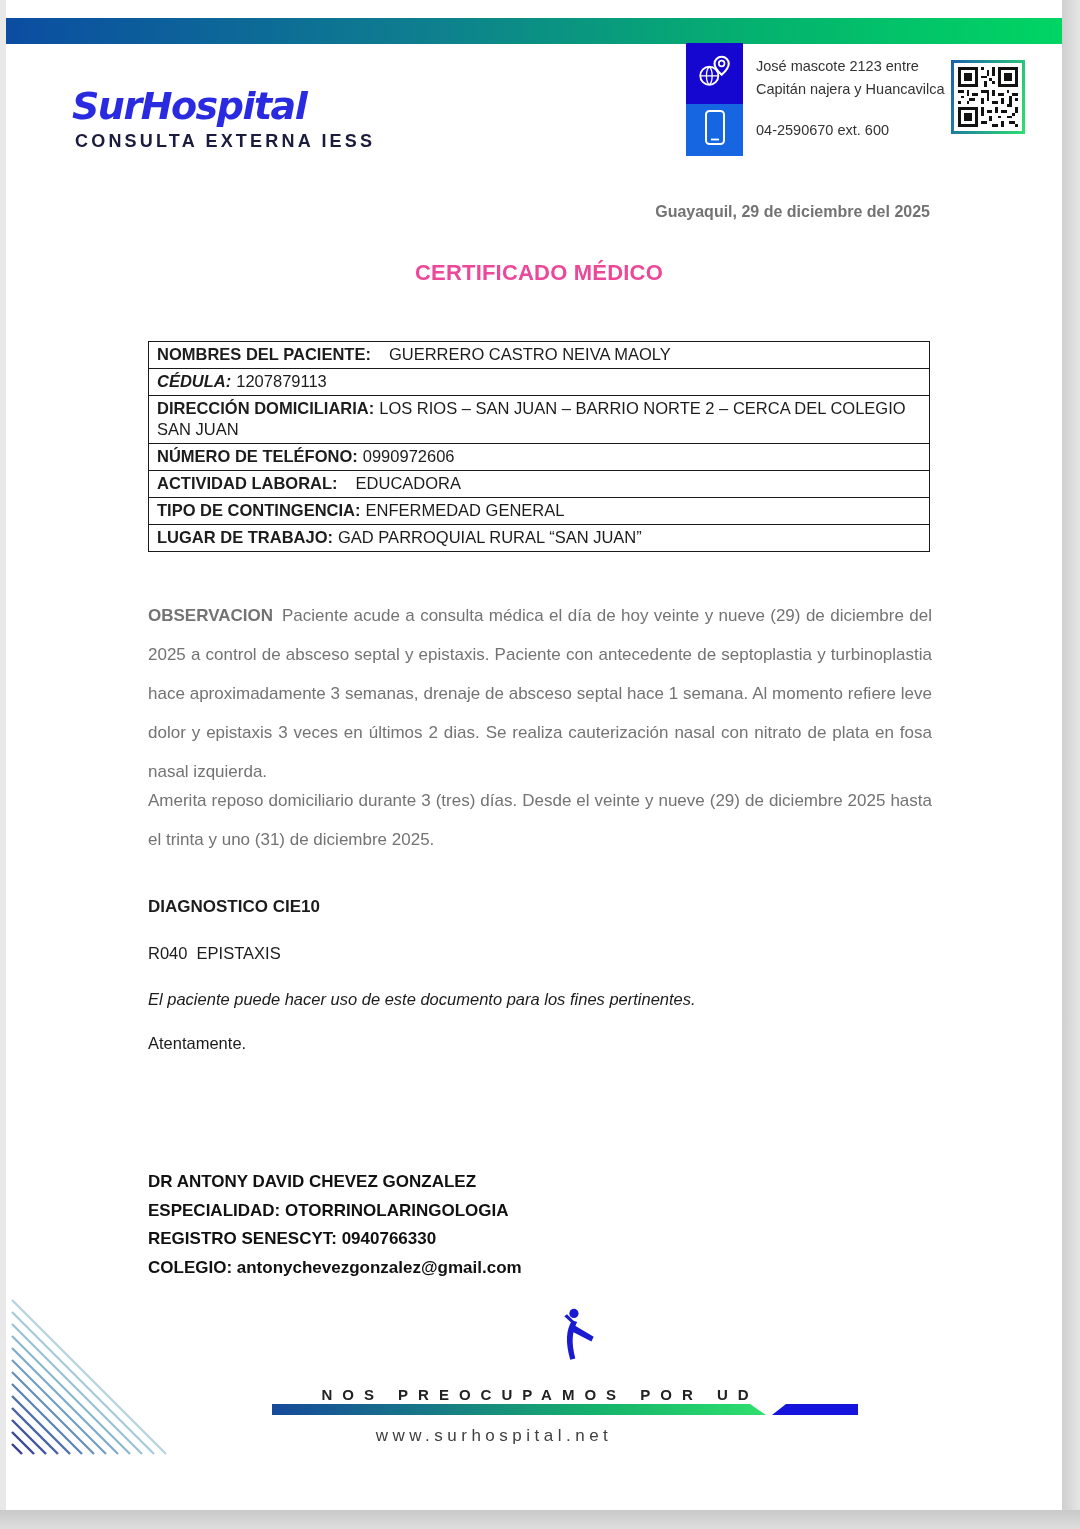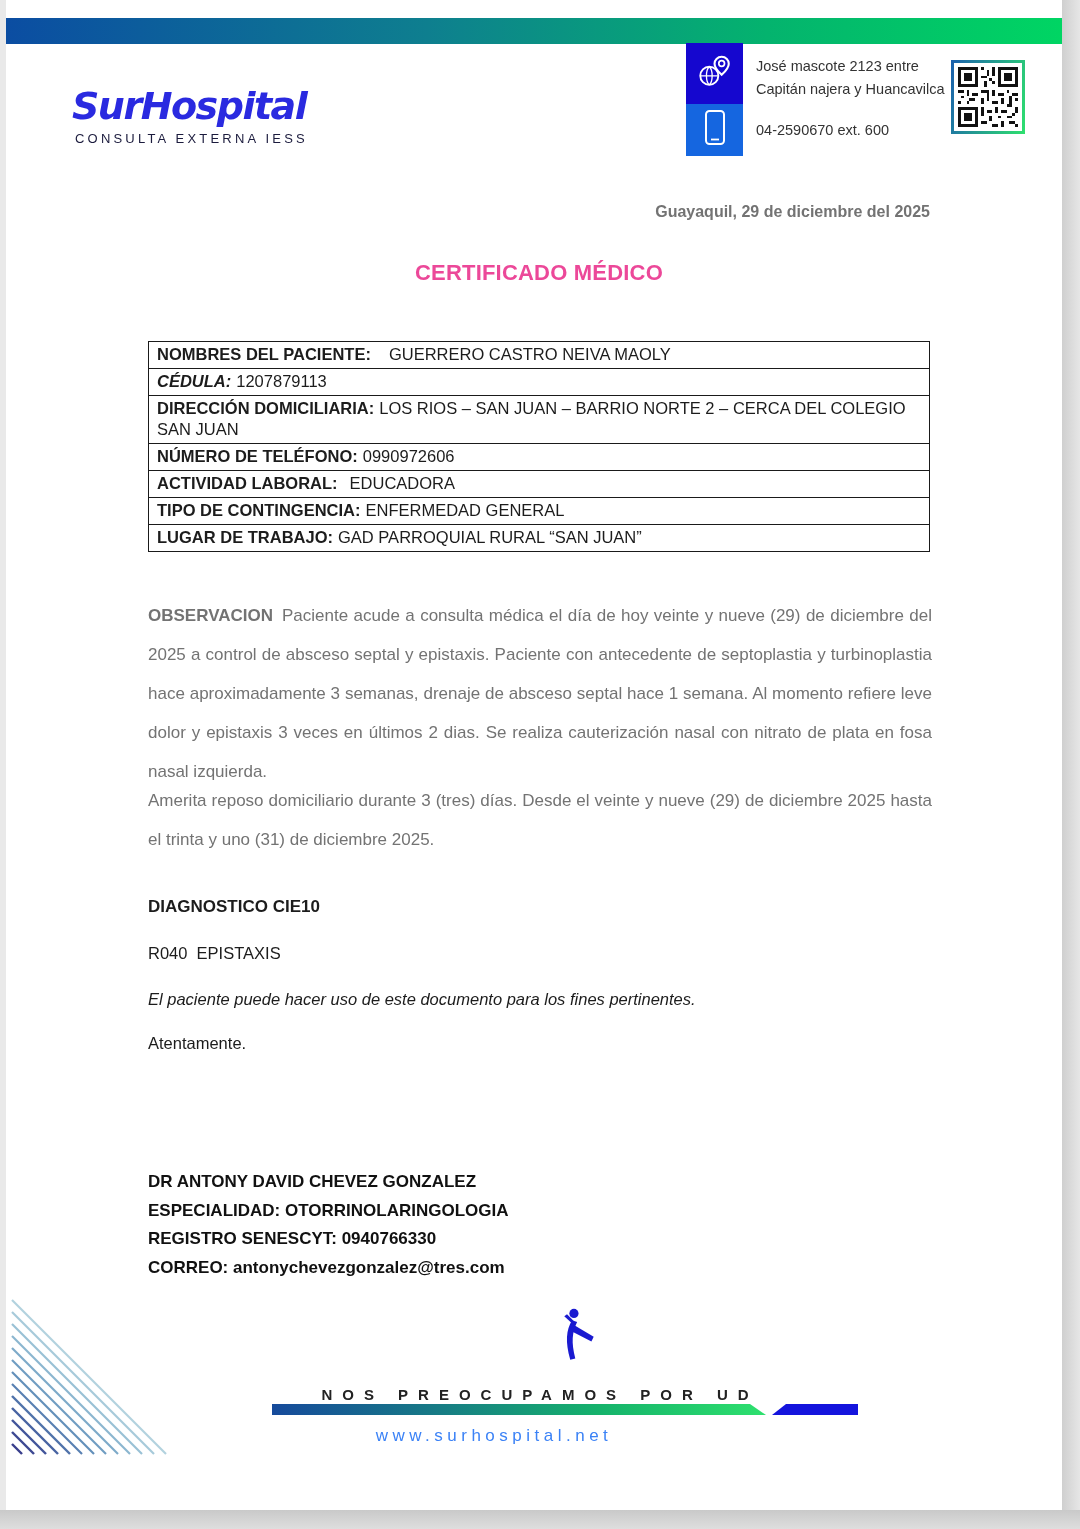--- a/index.html
+++ b/index.html
@@ -16,21 +16,21 @@
   .edge-bottom{left:0;top:1510px;width:1080px;height:19px;background:linear-gradient(180deg,#c9c9c9,#dedede);}
   .edge-left{left:0;top:0;width:6px;height:1529px;background:#e9e9e9;}
 
   
   .topbar{left:6px;top:18px;width:1056px;height:26px;
     background:linear-gradient(90deg,#0b4da2 0%,#0e7f8f 40%,#04b36e 72%,#00d563 100%);}
 
   
   .logo-text{left:72px;top:84px;font-size:38px;font-weight:bold;font-style:italic;
     color:#2a2ae0;letter-spacing:-1.5px;font-family:"DejaVu Sans",sans-serif;}
-  .logo-tagline{left:75px;top:131px;font-size:13px;font-weight:normal;letter-spacing:3.2px;color:#1b1b3d;}
+  .logo-tagline{left:75px;top:131px;font-size:18px;font-weight:bold;letter-spacing:3.2px;color:#1b1b3d;}
 
   
   .icon-box{width:57px;display:flex;align-items:center;justify-content:center;}
   .box-location{left:686px;top:43px;height:61px;background:#1507cf;}
   .box-phone{left:686px;top:104px;height:52px;background:#1566e0;}
   .addr{left:756px;top:55px;font-size:14.5px;color:#333;line-height:23px;}
   .phone-txt{left:756px;top:122px;font-size:14.5px;color:#333;}
 
   
   .qr-wrap{left:951px;top:60px;padding:3px;background:linear-gradient(105deg,#1b5fae,#2ee06e);}
@@ -41,21 +41,21 @@
   .doc-title{left:148px;top:260px;width:782px;text-align:center;font-size:22px;font-weight:bold;color:#ec4899;letter-spacing:.2px;}
 
   
   .ptable{left:148px;top:341px;width:782px;border:1.6px solid #1a1a1a;box-sizing:border-box;background:#fff;}
   .prow{border-top:1.4px solid #1a1a1a;padding:2px 8px 3px;font-size:16.5px;line-height:21px;}
   .prow:first-child{border-top:none;}
   .prow .lbl{font-weight:bold;}
   .prow .lbl.it{font-style:italic;}
   .prow .val{margin-left:5px;}
   .prow .val.wide{margin-left:18px;}
-  .prow .val.mid{margin-left:12px;}
+  .prow .val.mid{margin-left:18px;}
   .thead{text-align:center;font-weight:bold;}
 
   
   .para{left:148px;width:784px;font-size:17px;line-height:39px;text-align:justify;color:#737373;}
   .p-obs{top:596px;}
   .p-rest{top:781px;}
   .b{font-weight:bold;}
   .gap-l{margin-right:9px;}
   .h-diag{left:148px;top:897px;font-size:17px;font-weight:bold;}
   .code{left:148px;top:944px;font-size:16.5px;white-space:pre-wrap;}
@@ -66,21 +66,21 @@
   .doctor{left:148px;top:1168px;font-size:17px;font-weight:bold;line-height:28.5px;color:#111;}
 
   
   .person{left:550px;top:1306px;}
   .slogan{left:0;top:1386px;width:1080px;text-align:center;font-size:15px;font-weight:600;letter-spacing:10px;color:#222;}
   .fbar-grad{left:272px;top:1404px;width:494px;height:11px;
     background:linear-gradient(90deg,#164a9b,#177b85,#15b36b,#2ee06e);
     clip-path:polygon(0 0,calc(100% - 16px) 0,100% 100%,0 100%);}
   .fbar-blue{left:772px;top:1404px;width:86px;height:11px;background:#1414dd;
     clip-path:polygon(14px 0,100% 0,100% 100%,0 100%);}
-  .website{left:0;top:1426px;width:988px;text-align:center;font-size:17px;letter-spacing:4.5px;color:#3b82f6;}
+  .website{left:0;top:1426px;width:988px;text-align:center;font-size:17px;letter-spacing:4.5px;color:#404040;}
 
   .fan{left:8px;top:1296px;}
 </style>
 </head>
 <body>
 
 <div class="abs topbar"></div>
 
 <div class="abs logo-text">SurHospital</div>
 <div class="abs logo-tagline">CONSULTA EXTERNA IESS</div>
@@ -208,21 +208,21 @@
 
 <div class="abs h-diag">DIAGNOSTICO CIE10</div>
 <div class="abs code">R040  EPISTAXIS</div>
 <div class="abs note">El paciente puede hacer uso de este documento para los fines pertinentes.</div>
 <div class="abs closing">Atentamente.</div>
 
 <div class="abs doctor">
   <div>DR ANTONY DAVID CHEVEZ GONZALEZ</div>
   <div>ESPECIALIDAD: OTORRINOLARINGOLOGIA</div>
   <div>REGISTRO SENESCYT: 0940766330</div>
-  <div>CORREO: antonychevezgonzalez@tres.com</div>
+  <div>COLEGIO: antonychevezgonzalez@gmail.com</div>
 </div>
 
 <div class="abs person">
   <svg width="46" height="58" viewBox="0 0 50 60" fill="none">
     <circle cx="26" cy="6.5" r="5" fill="#1a1ad0"></circle>
     <path d="M24 14 C 17.5 25, 16.5 37, 22 57 L 27.5 55.5 C 23 38, 24 27, 29.5 16 Z" fill="#1a1ad0"></path>
     <path d="M26 19 L 47.5 32 L 45 37 L 24.5 26.5 Z" fill="#1a1ad0"></path>
     <path d="M23.5 17 L 15.5 9.5 L 18.5 7.5 L 25.5 14.5 Z" fill="#1a1ad0"></path>
   </svg>
 </div>

